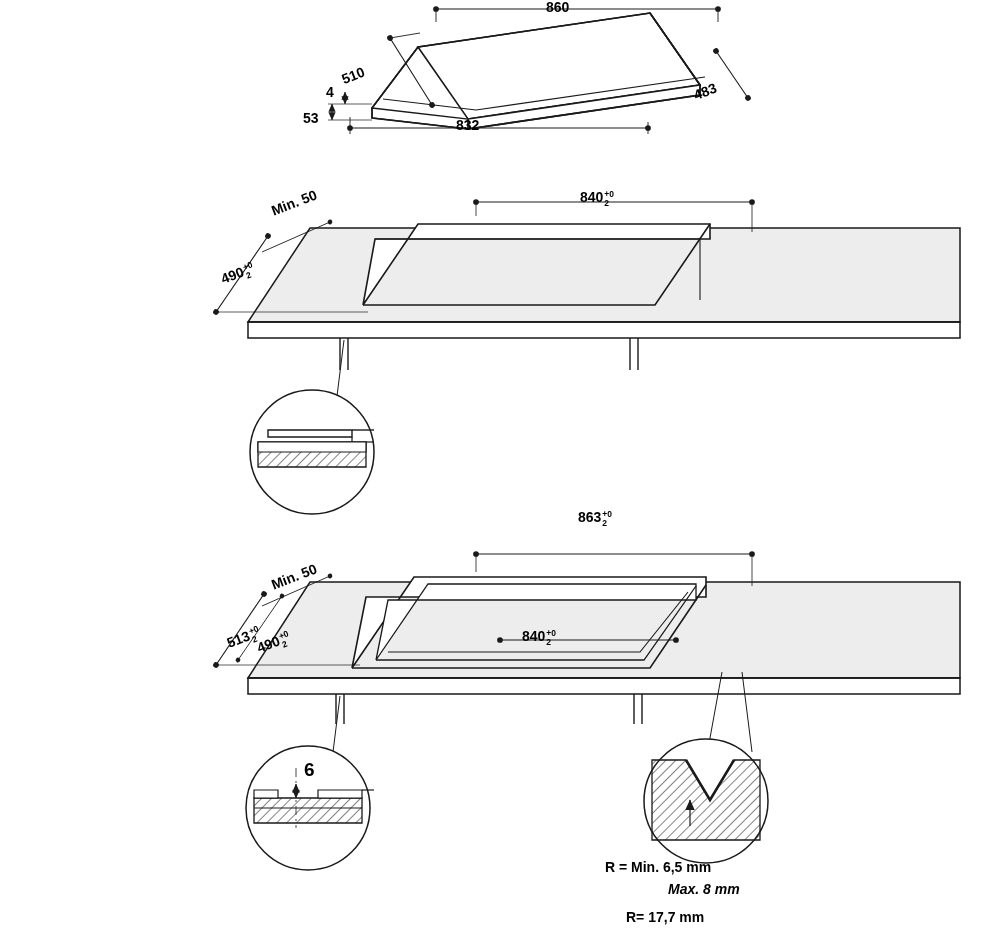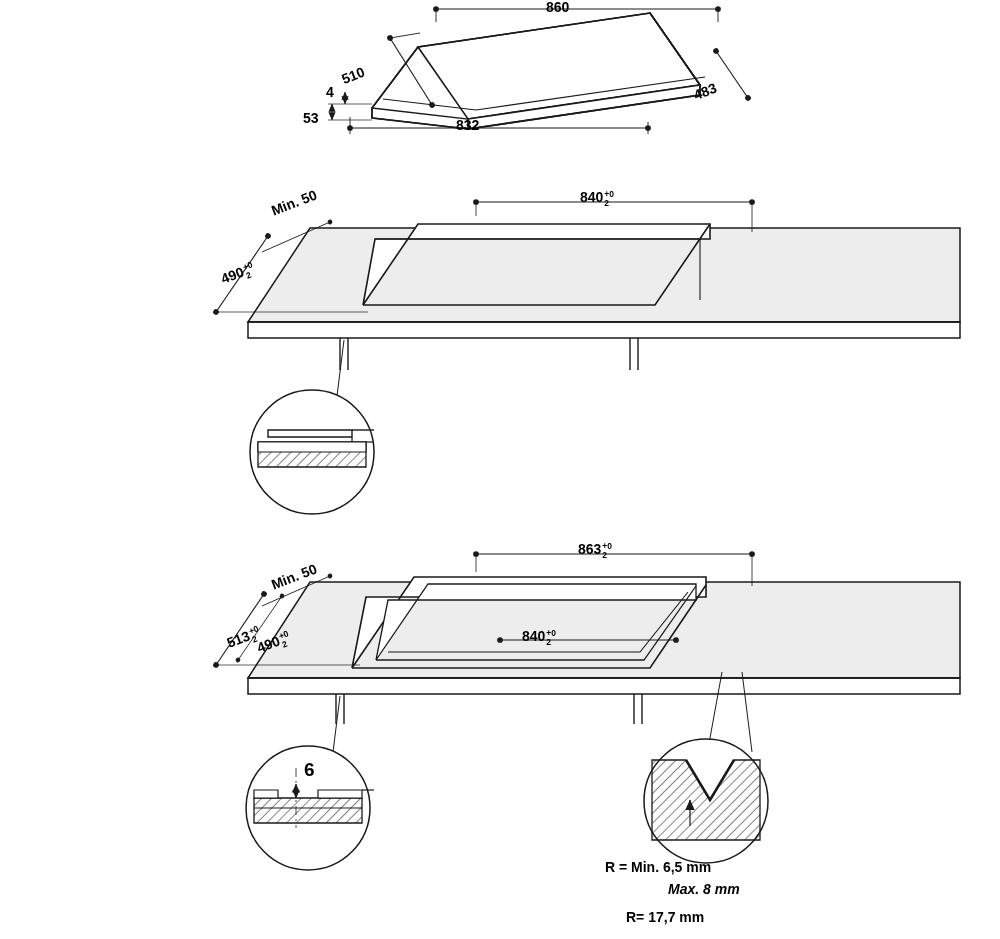--- a/index.html
+++ b/index.html
@@ -213,21 +213,21 @@
   <div class="lbl" style="left:580px; top:190px;">
     <span>840</span><span class="frac"><span>+0</span><br><span>2</span></span>
   </div>
 
   <div class="lbl rot-21b" style="left:222px; top:272px;">
     <span>490</span><span class="frac"><span>+0</span><br><span>2</span></span>
   </div>
 
   <div class="lbl rot-21b" style="left:272px; top:578px;">Min. 50</div>
 
-  <div class="lbl" style="left:578px; top:542px;">
+  <div class="lbl" style="left:578px; top:510px;">
     <span>863</span><span class="frac"><span>+0</span><br><span>2</span></span>
   </div>
 
   <div class="lbl rot-21b" style="left:228px; top:636px;">
     <span>513</span><span class="frac"><span>+0</span><br><span>2</span></span>
   </div>
 
   <div class="lbl rot-21b" style="left:258px; top:641px;">
     <span>490</span><span class="frac"><span>+0</span><br><span>2</span></span>
   </div>

